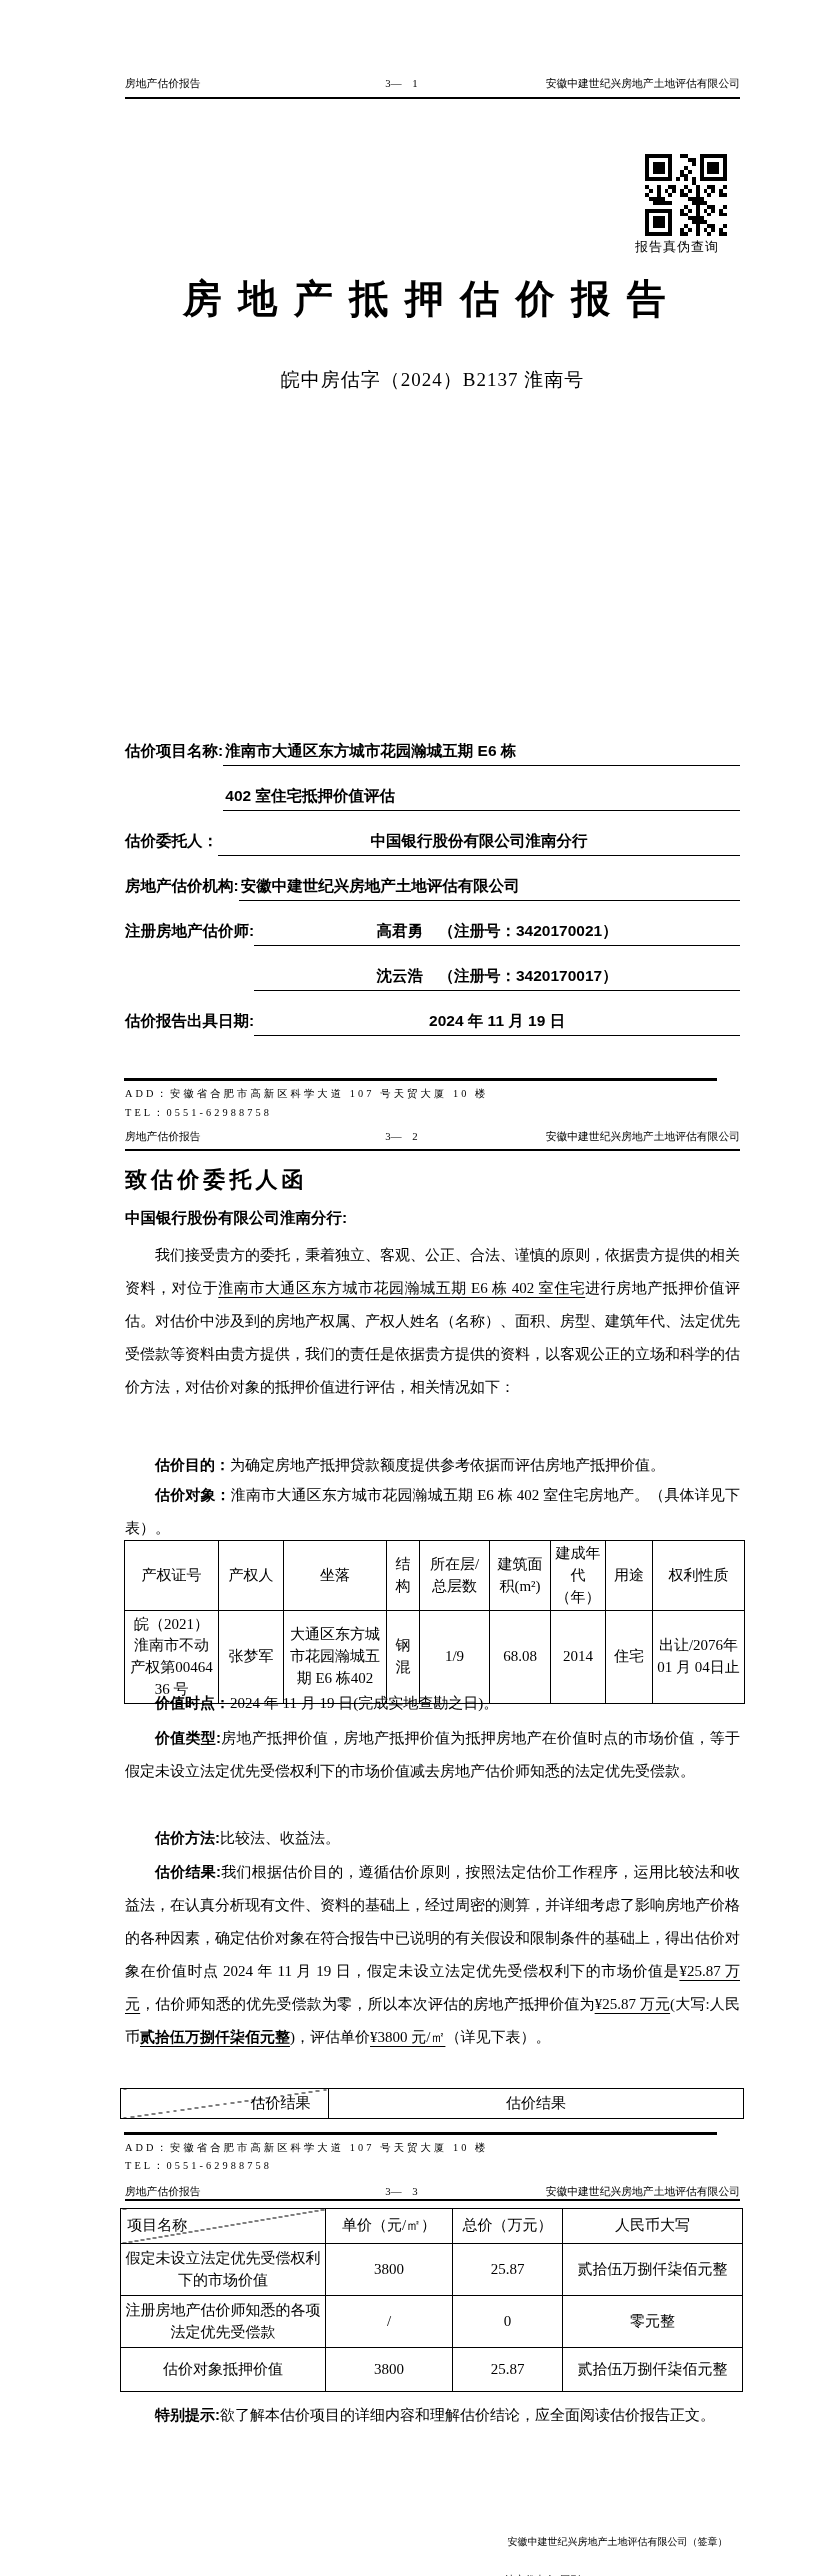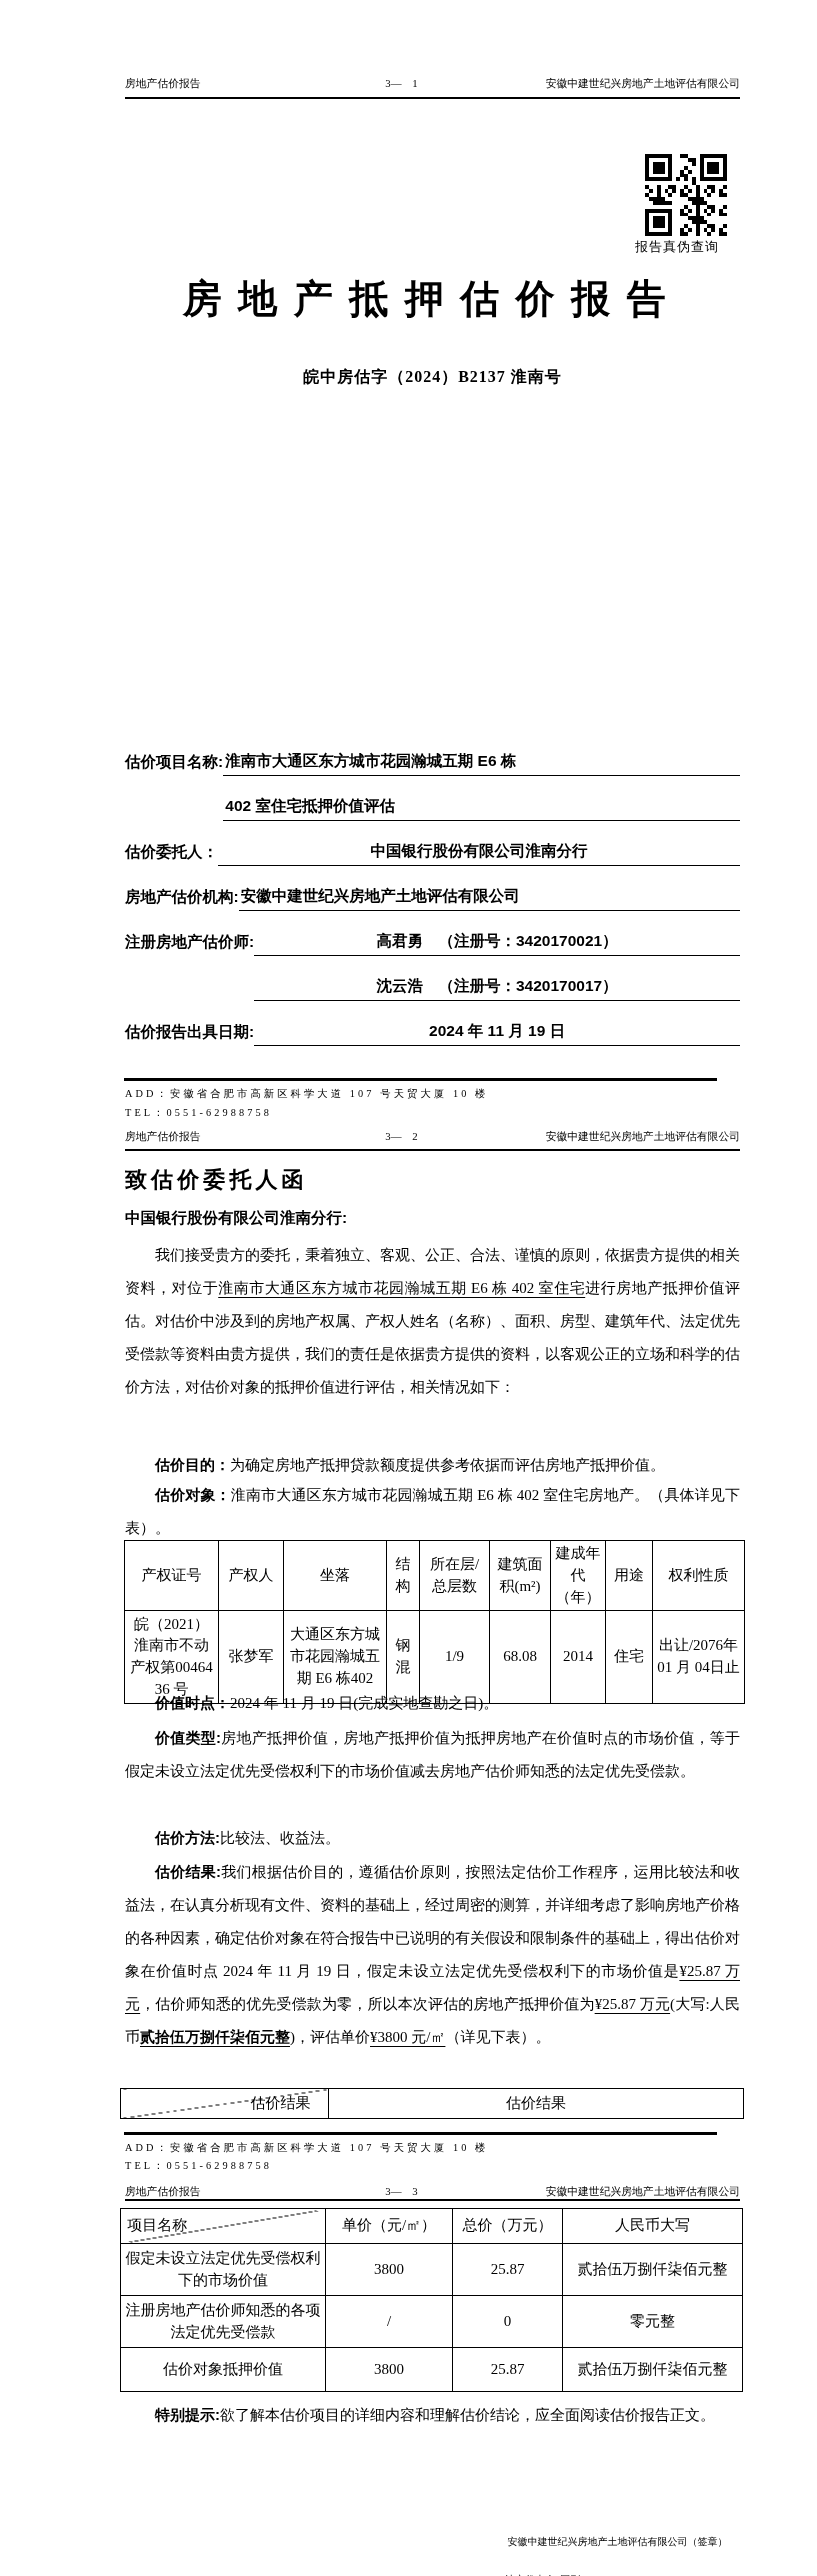--- a/index.html
+++ b/index.html
@@ -7,24 +7,24 @@
         font-family:"Liberation Serif","DejaVu Serif",serif;overflow:hidden;}
   .abs{position:absolute;}
   
   .hdr{left:125px;width:615px;display:flex;align-items:flex-end;font-size:10.8px;}
   .hdr .pageno{position:absolute;left:0;right:62px;text-align:center;}
   .hdr .corp{margin-left:auto;}
   .rule{position:absolute;background:#000;}
   
   .cover-title{left:125px;width:615px;text-align:center;font-size:39px;font-weight:bold;
                letter-spacing:16.5px;font-family:"Liberation Serif","DejaVu Serif",serif;}
-  .cover-no{left:125px;width:615px;text-align:center;font-size:16px;font-weight:bold;letter-spacing:1px;}
+  .cover-no{left:125px;width:615px;text-align:center;font-size:19px;font-weight:normal;letter-spacing:1px;}
   .qr-cap{width:103px;text-align:left;font-size:13px;letter-spacing:1px;}
   .fields{left:125px;width:615px;font-family:"Liberation Sans","DejaVu Sans",sans-serif;font-size:15.5px;font-weight:bold;}
-  .frow{display:flex;align-items:flex-end;height:45px;}
+  .frow{display:flex;align-items:center;height:45px;}
   .frow .lab{white-space:nowrap;padding-bottom:3.1px;}
   .frow .val{flex:1;border-bottom:1.5px solid #000;padding:0 2.1px 3.1px 2.1px;}
   .tcenter{text-align:center;}
   .ghost{visibility:hidden;}
   
   .body-txt{font-size:15px;line-height:33px;text-align:justify;}
   .ind{text-indent:30px;}
   .blab{font-family:"Liberation Sans","DejaVu Sans",sans-serif;font-weight:bold;}
   .useg{text-decoration:underline;text-decoration-thickness:1px;text-underline-offset:4.1px;}
   .bold{font-weight:bold;}
@@ -316,21 +316,21 @@
 
   <table class="doc abs" style="left:120px;top:2208px;width:623px;">
     <colgroup>
         <col style="width:205px">
         <col style="width:127px">
         <col style="width:110px">
         <col style="width:180px">
       </colgroup>
     <tbody>
         <tr style="height:35px">
-      <td class="diag" style="text-align:left;padding-left:6.2px;border-radius:16px;">项目名称</td>
+      <td class="diag" style="text-align:left;padding-left:6.2px;">项目名称</td>
       <td>单价（元/㎡）</td>
       <td>总价（万元）</td>
       <td>人民币大写</td>
     </tr>
     <tr style="height:52px">
       <td>假定未设立法定优先受偿权利下的市场价值</td>
       <td>3800</td>
       <td>25.87</td>
       <td>贰拾伍万捌仟柒佰元整</td>
     </tr>

